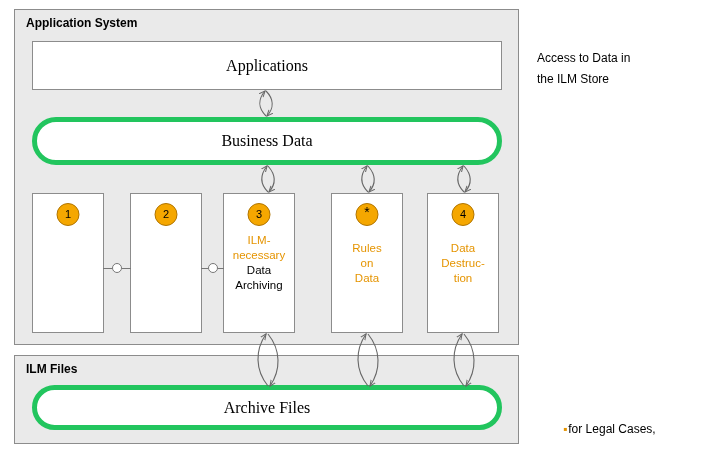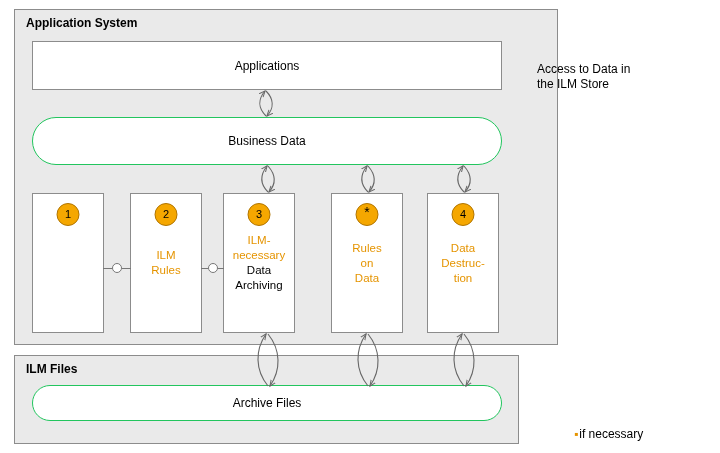--- a/index.html
+++ b/index.html
@@ -27,21 +27,21 @@
   
   .panel {
     position: absolute;
     background: #eaeaea;
     border: 1px solid #8c8c8c;
     box-sizing: border-box;
   }
   #panel-app {
     left: 14px;
     top: 9px;
-    width: 544px;
+    width: 505px;
     height: 336px;
   }
   #panel-store {
     left: 14px;
     top: 355px;
     width: 505px;
     height: 89px;
   }
   .panel-title {
     position: absolute;
@@ -66,43 +66,44 @@
     top: 41px;
     width: 470px;
     height: 49px;
   }
   .center-label {
     position: absolute;
     left: 0; right: 0;
     top: 50%;
     transform: translateY(-50%);
     text-align: center;
-    font-size: 12px;
+    font-size: 16px;
     color: #000000;
+    font-family: Liberation Serif, serif;
   }
 
   
   .pill {
     position: absolute;
     background: #ffffff;
-    border: 1px solid #22c55e;
+    border: 5px solid #22c55e;
     box-sizing: border-box;
   }
   #pill-business-data {
     left: 32px;
     top: 117px;
     width: 470px;
     height: 48px;
     border-radius: 24px;
   }
   #pill-archive-files {
     left: 32px;
     top: 385px;
     width: 470px;
-    height: 36px;
+    height: 45px;
     border-radius: 23px;
   }
 
   
   .col-box {
     position: absolute;
     top: 193px;
     width: 72px;
     height: 140px;
     background: #ffffff;
@@ -171,23 +172,22 @@
     flex: 0 0 auto;
   }
   #conn-1-2 { left: 103px; width: 28px; }
   #conn-2-3 { left: 201px; width: 23px; }
 
   
   .side-note {
     position: absolute;
     font-size: 12px;
     color: #000000;
-    line-height: 15px;
+    line-height: 21px;
     white-space: pre-line;
-    margin-top: 14px;
   }
   #note-access {
     left: 537px;
     top: 48px;
   }
   #note-legal {
     left: 563px;
     top: 398px;
   }
   .bullet {
@@ -224,24 +224,20 @@
   <div class="pill" id="pill-business-data">
     <div class="center-label">Business Data</div>
   </div>
 
   <div class="col-box" id="col-1">
     <div class="badge">1</div>
   </div>
 
   <div class="col-box" id="col-2">
     <div class="badge">2</div>
-    <div class="col-text">
-      <div class="t-orange">ILM</div>
-      <div class="t-orange">Rules</div>
-    </div>
   </div>
 
   <div class="col-box" id="col-3">
     <div class="badge">3</div>
     <div class="col-text">
       <div class="t-orange">ILM-</div>
       <div class="t-orange">necessary</div>
       <div class="t-black">Data</div>
       <div class="t-black">Archiving</div>
     </div>
@@ -281,20 +277,21 @@
   </div>
 
   <div class="pill" id="pill-archive-files">
     <div class="center-label">Archive Files</div>
   </div>
 
   <div class="side-note" id="note-access">Access to Data in
 the ILM Store</div>
 
   <div class="side-note" id="note-legal">
+    <div class="line1"><span class="bullet">▪</span><span>for Legal Cases,</span></div>
     <div class="line2"><span class="bullet">▪</span><span>if necessary</span></div>
   </div>
 
   <svg id="arrow-layer" viewBox="0 0 720 453">
     <defs>
       <marker id="ah" markerWidth="7" markerHeight="7" refX="5.4" refY="3" orient="auto" markerUnits="strokeWidth">
         <path d="M0,0.6 L5.6,3 L0,5.4" fill="none" stroke="#666666" stroke-width="0.9"></path>
       </marker>
     </defs>
 

